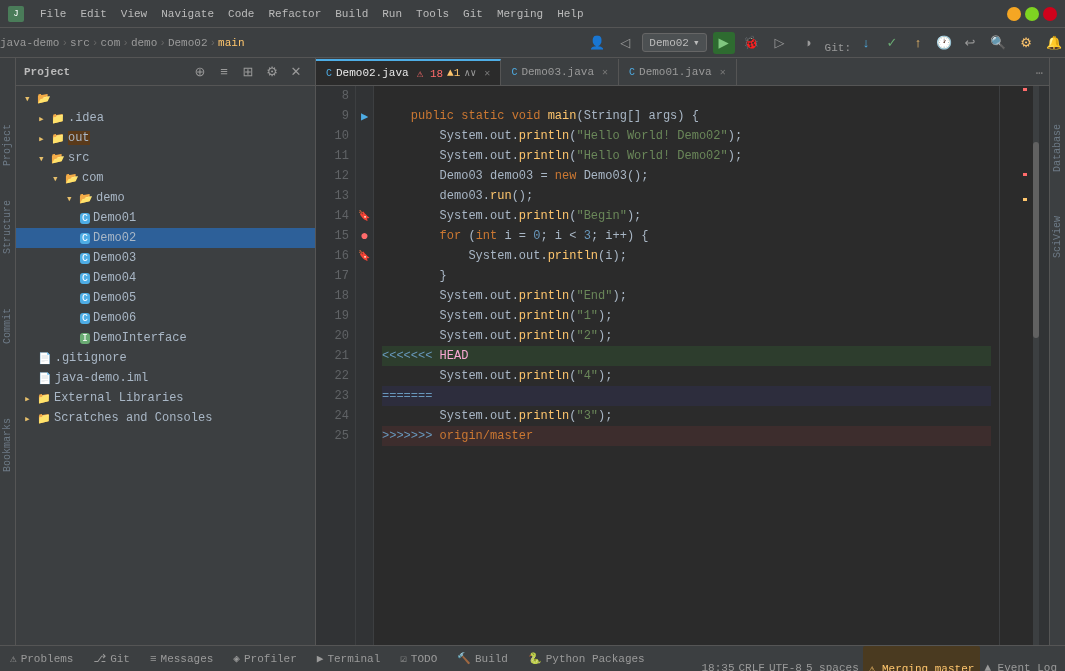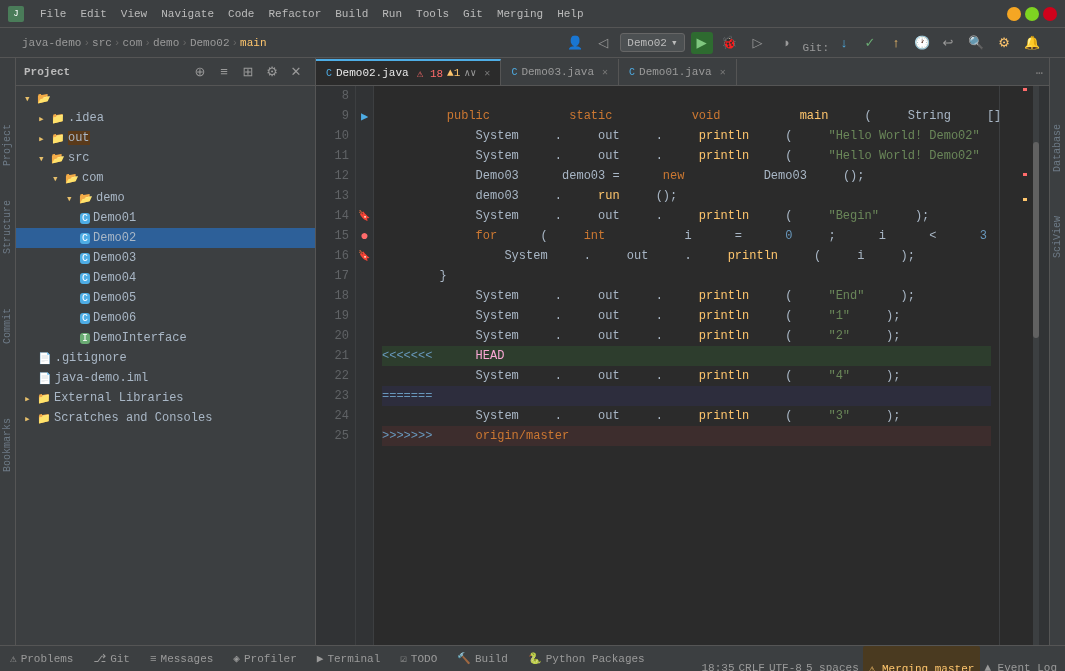--- a/index.html
+++ b/index.html
@@ -11,21 +11,21 @@
     .title-bar .menus { display: flex; gap: 2px; margin-left: 4px; }
     .title-bar .menus span { padding: 2px 6px; cursor: pointer; color: #bbb; }
     .title-bar .title-center { flex: 1; text-align: center; font-size: 11px; color: #9a9a9a; }
     .title-bar .win-controls { display: flex; gap: 4px; margin-left: auto; }
     .title-bar .win-btn { width: 14px; height: 14px; border-radius: 50%; cursor: pointer; }
     .win-min { background: #f5a623; }
     .win-max { background: #7ed321; }
     .win-close { background: #d0021b; }
 
     
-    .toolbar { background: #3c3f41; height: 30px; display: flex; align-items: center; padding: 0 22px; border-bottom: 1px solid #555; gap: 12px; font-size: 11px; }
+    .toolbar { background: #3c3f41; height: 30px; display: flex; align-items: center; padding: 0 0; border-bottom: 1px solid #555; gap: 12px; font-size: 11px; }
     .breadcrumb { display: flex; align-items: center; gap: 2px; color: #9a9a9a; font-size: 11px; }
     .breadcrumb .sep { color: #666; }
     .breadcrumb .active { color: #ffc66d; }
     .toolbar-right { margin-left: auto; display: flex; align-items: center; gap: 6px; }
     .btn-icon { width: 22px; height: 22px; background: transparent; border: none; color: #9a9a9a; cursor: pointer; display: flex; align-items: center; justify-content: center; font-size: 13px; border-radius: 3px; }
     .run-btn { background: #2e6b30; color: #7fc77f; width: 22px; height: 22px; border-radius: 3px; border: none; cursor: pointer; display: flex; align-items: center; justify-content: center; }
     .config-dropdown { background: #4c5052; border: 1px solid #666; color: #bbb; padding: 2px 6px; border-radius: 3px; font-size: 11px; cursor: pointer; display: flex; align-items: center; gap: 4px; }
     .git-section { display: flex; align-items: flex-end; gap: 4px; color: #9a9a9a; font-size: 11px; }
 
     
@@ -53,21 +53,21 @@
     .error-badge { color: #ff6b6b; font-size: 11px; margin-left: 4px; }
     .warning-badge { color: #ffc66d; font-size: 11px; }
 
     
     .editor { flex: 1; display: flex; overflow: hidden; background: #2b2b2b; }
     .line-numbers { width: 40px; background: #313335; color: #606366; text-align: right; padding: 0 6px; font-size: 12px; line-height: 20px; border-right: 1px solid #3d3f41; user-select: none; overflow: hidden; }
     .line-number { height: 20px; display: flex; align-items: center; justify-content: flex-end; }
     .gutter { width: 18px; background: #313335; border-right: 1px solid #3d3f41; overflow: hidden; }
     .gutter-cell { height: 20px; display: flex; align-items: center; justify-content: center; }
     .code-content { flex: 1; overflow: auto; padding: 0 8px; }
-    .code-line { height: 20px; display: flex; align-items: center; white-space: pre; font-size: 12px; line-height: 20px; gap: 36px; }
+    .code-line { height: 20px; display: flex; align-items: center; white-space: pre; font-size: 12px; line-height: 20px; }
     .kw { color: #cc7832; }
     .str { color: #6a8759; }
     .method { color: #ffc66d; }
     .type { color: #a9b7c6; }
     .num { color: #6897bb; }
     .plain { color: #a9b7c6; }
     .var { color: #a9b7c6; }
     .conflict-marker { color: #6897bb; }
     .conflict-label-head { color: #f9a8d4; }
     .conflict-label-tail { color: #cc7832; }

